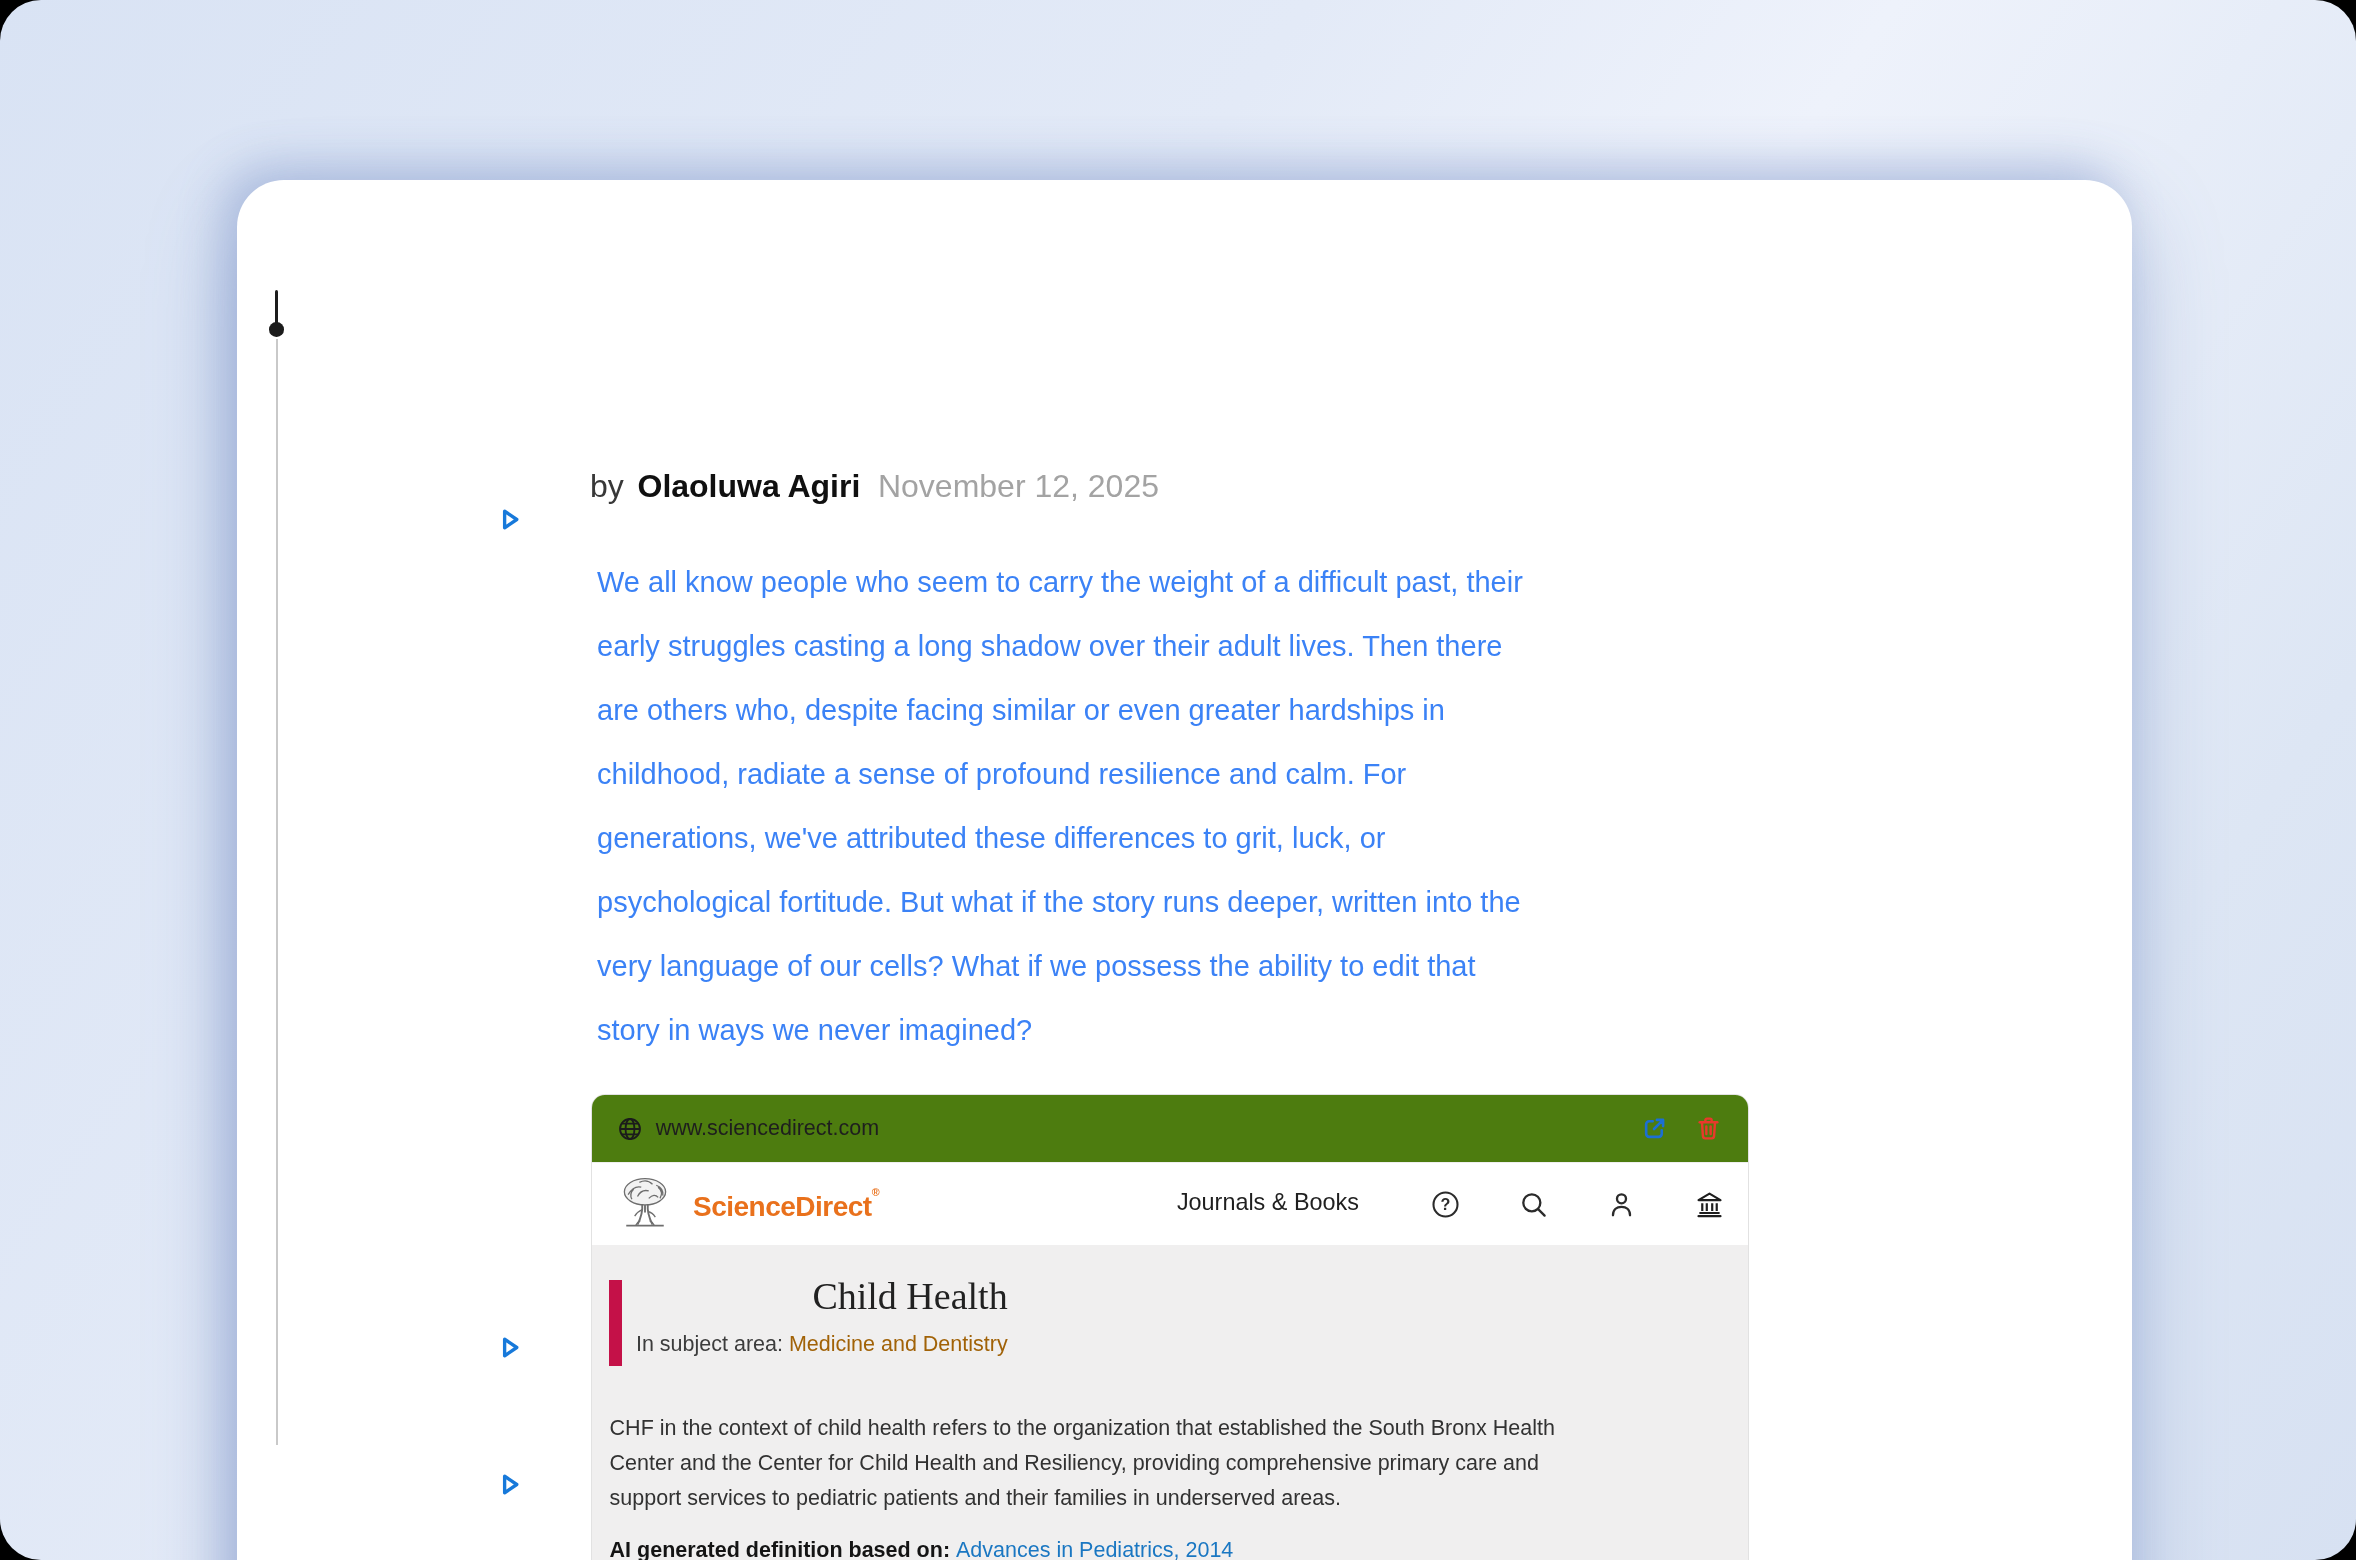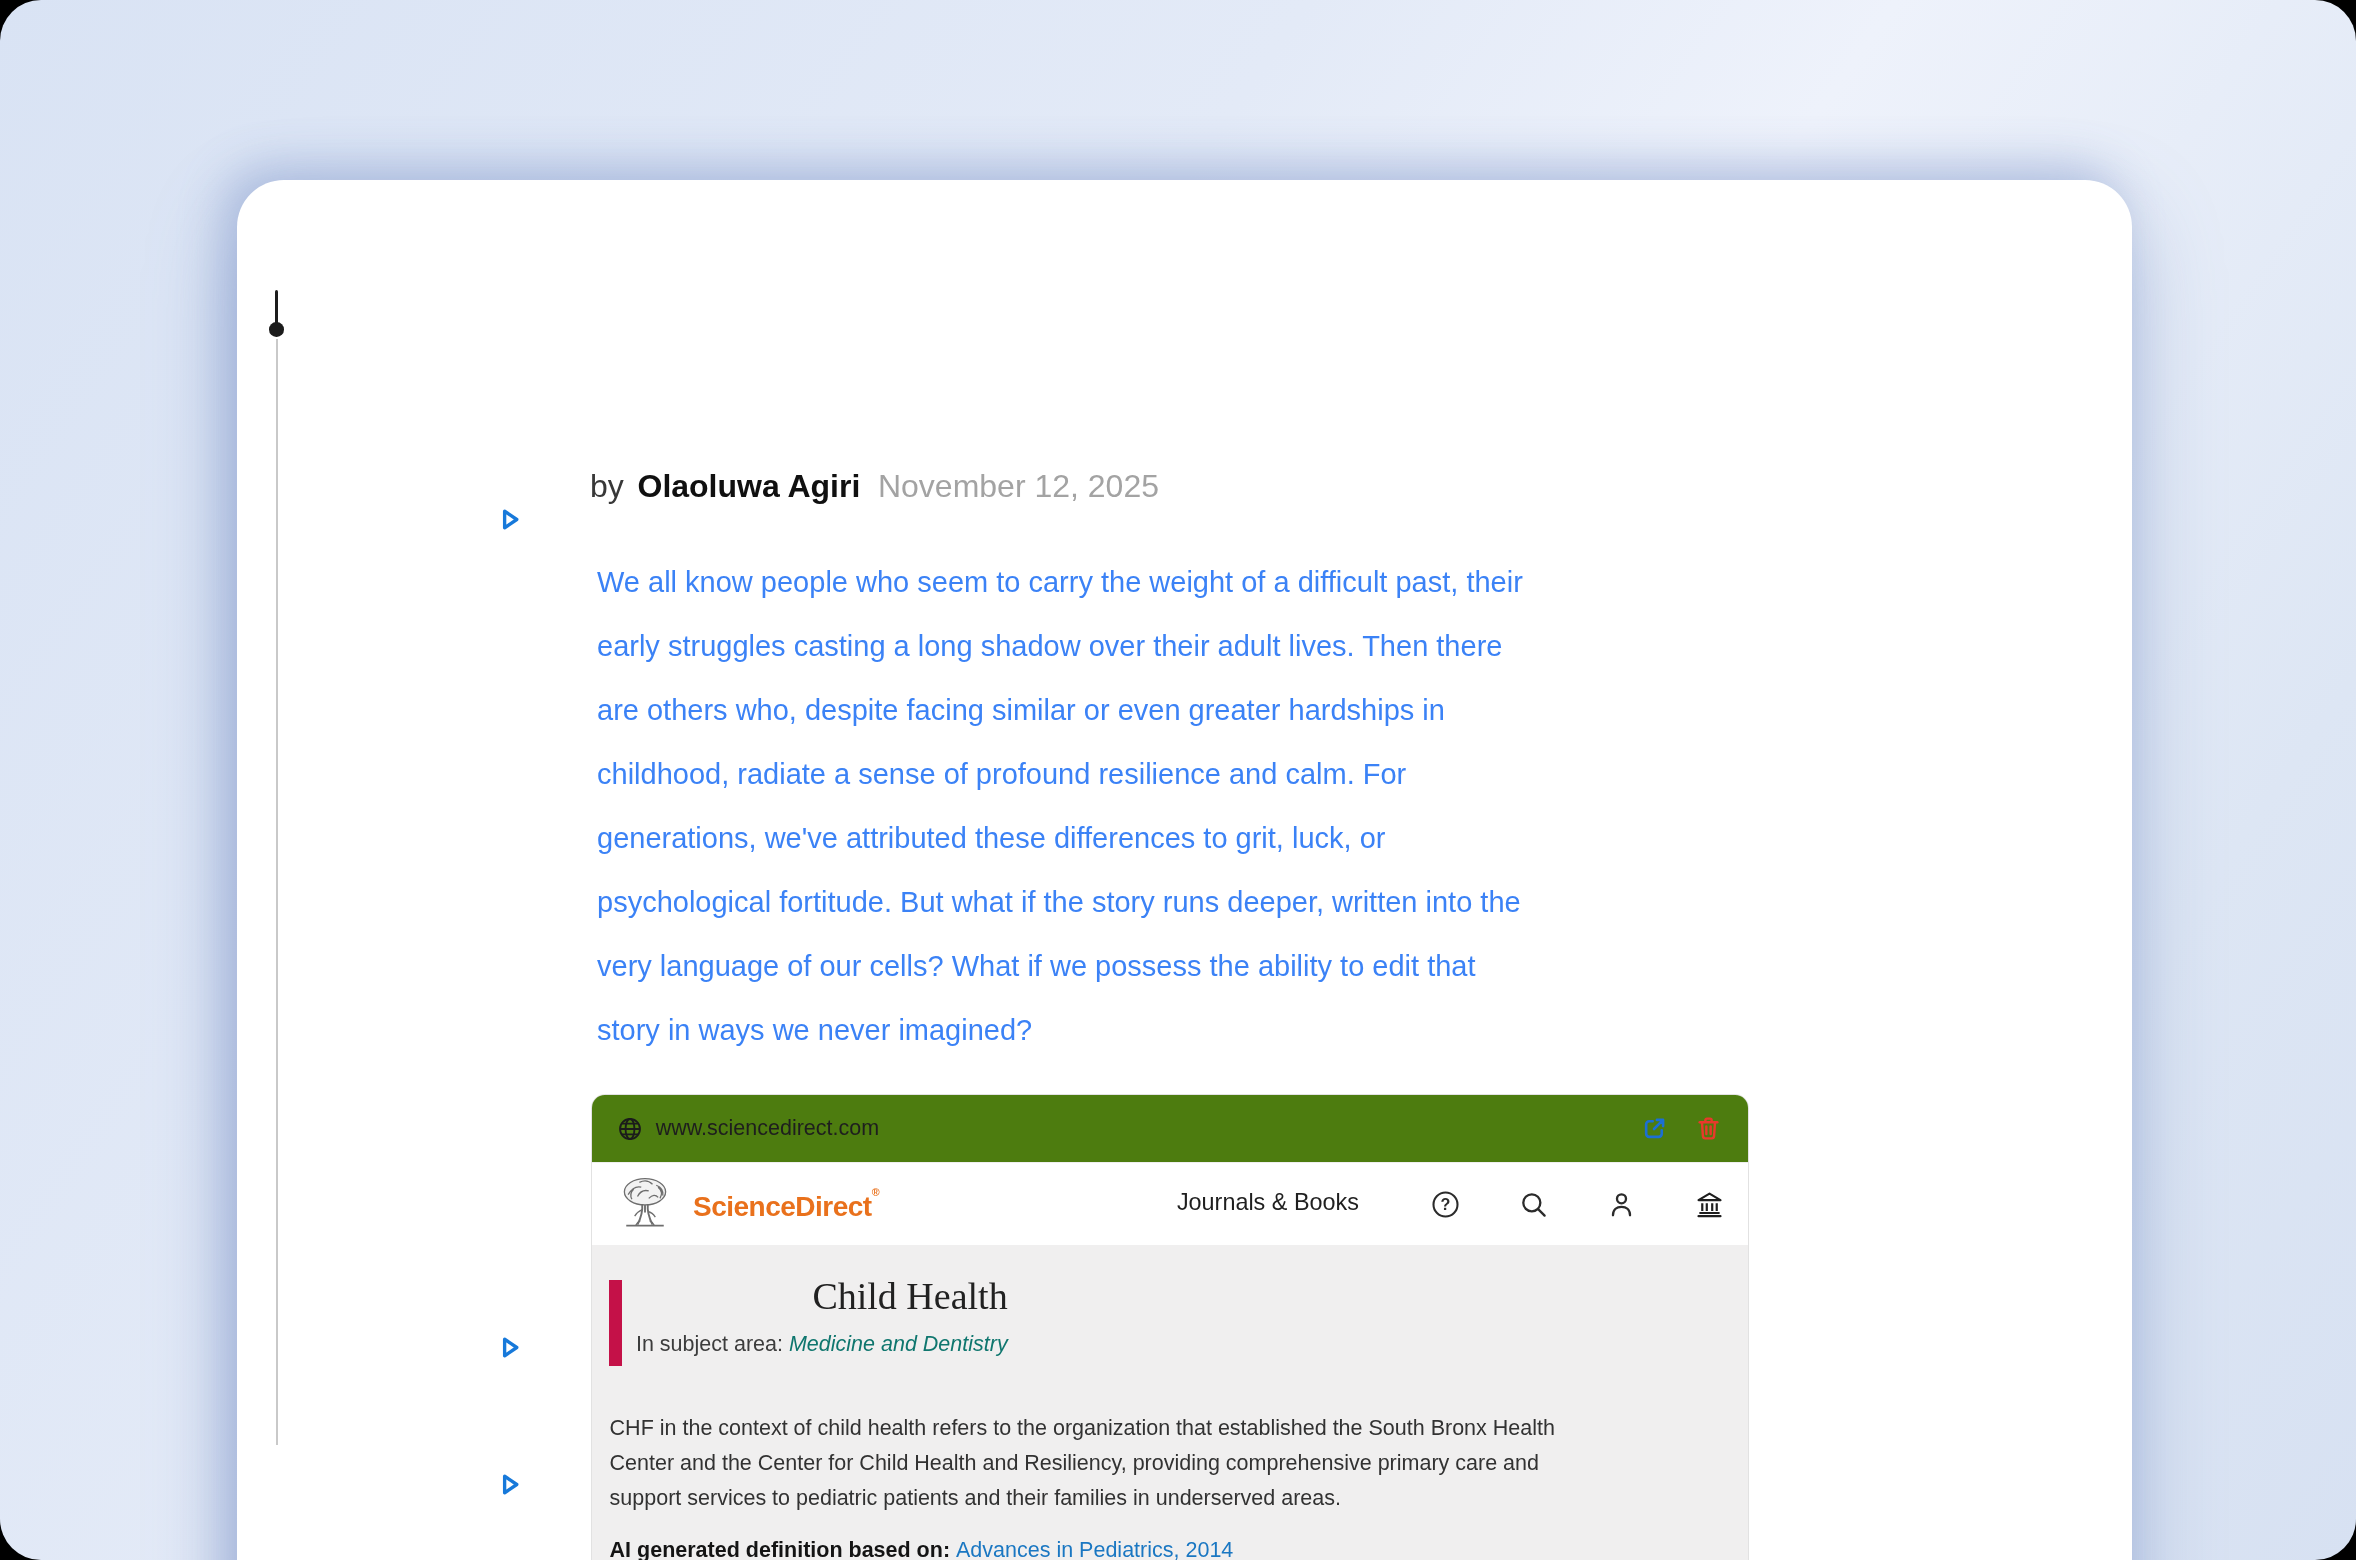--- a/index.html
+++ b/index.html
@@ -45,21 +45,21 @@
   .sd-nav-right { margin-left:auto; display:flex; gap:57px; }
   .sd-nav-link { font-size:23.4px; color:#1f1f1f; margin-right:13.7px; cursor:pointer; }
   .sd-icon { width:31px; height:31px; cursor:pointer; }
 
   .sd-topic { background:#f0efef; height:322px; padding:35px 29px 0 16.6px; }
   .topic-head { display:flex;text-align:right; }
   .topic-bar { width:13.7px; height:86px; background:#C41148; flex:0 0 13.7px; }
   .topic-texts { margin-left:13.7px; }
   .topic-title { font-family:"Liberation Serif",serif; font-size:38px; color:#212121; margin-top:-5.9px; }
   .topic-subject { font-size:21.5px; color:#3c3c3c; margin-top:13.7px; }
-  .topic-subject .subject-link { color:#0f766e; cursor:pointer;font-style:italic; }
+  .topic-subject .subject-link { color:#a16207; cursor:pointer; }
   .topic-def { margin:45px 0 0 1px; font-size:21.5px; line-height:35px; color:#323232; white-space:pre-line; width:1053px; }
   .topic-ai { margin:21.5px 0 0 1px; font-size:21.5px; }
   .topic-ai .ai-prefix { font-weight:bold; color:#141414; }
   .topic-ai .ai-link { color:#1A77C2; cursor:pointer; }
 </style>
 </head>
 <body>
 
 <div class="bg"></div>
 

